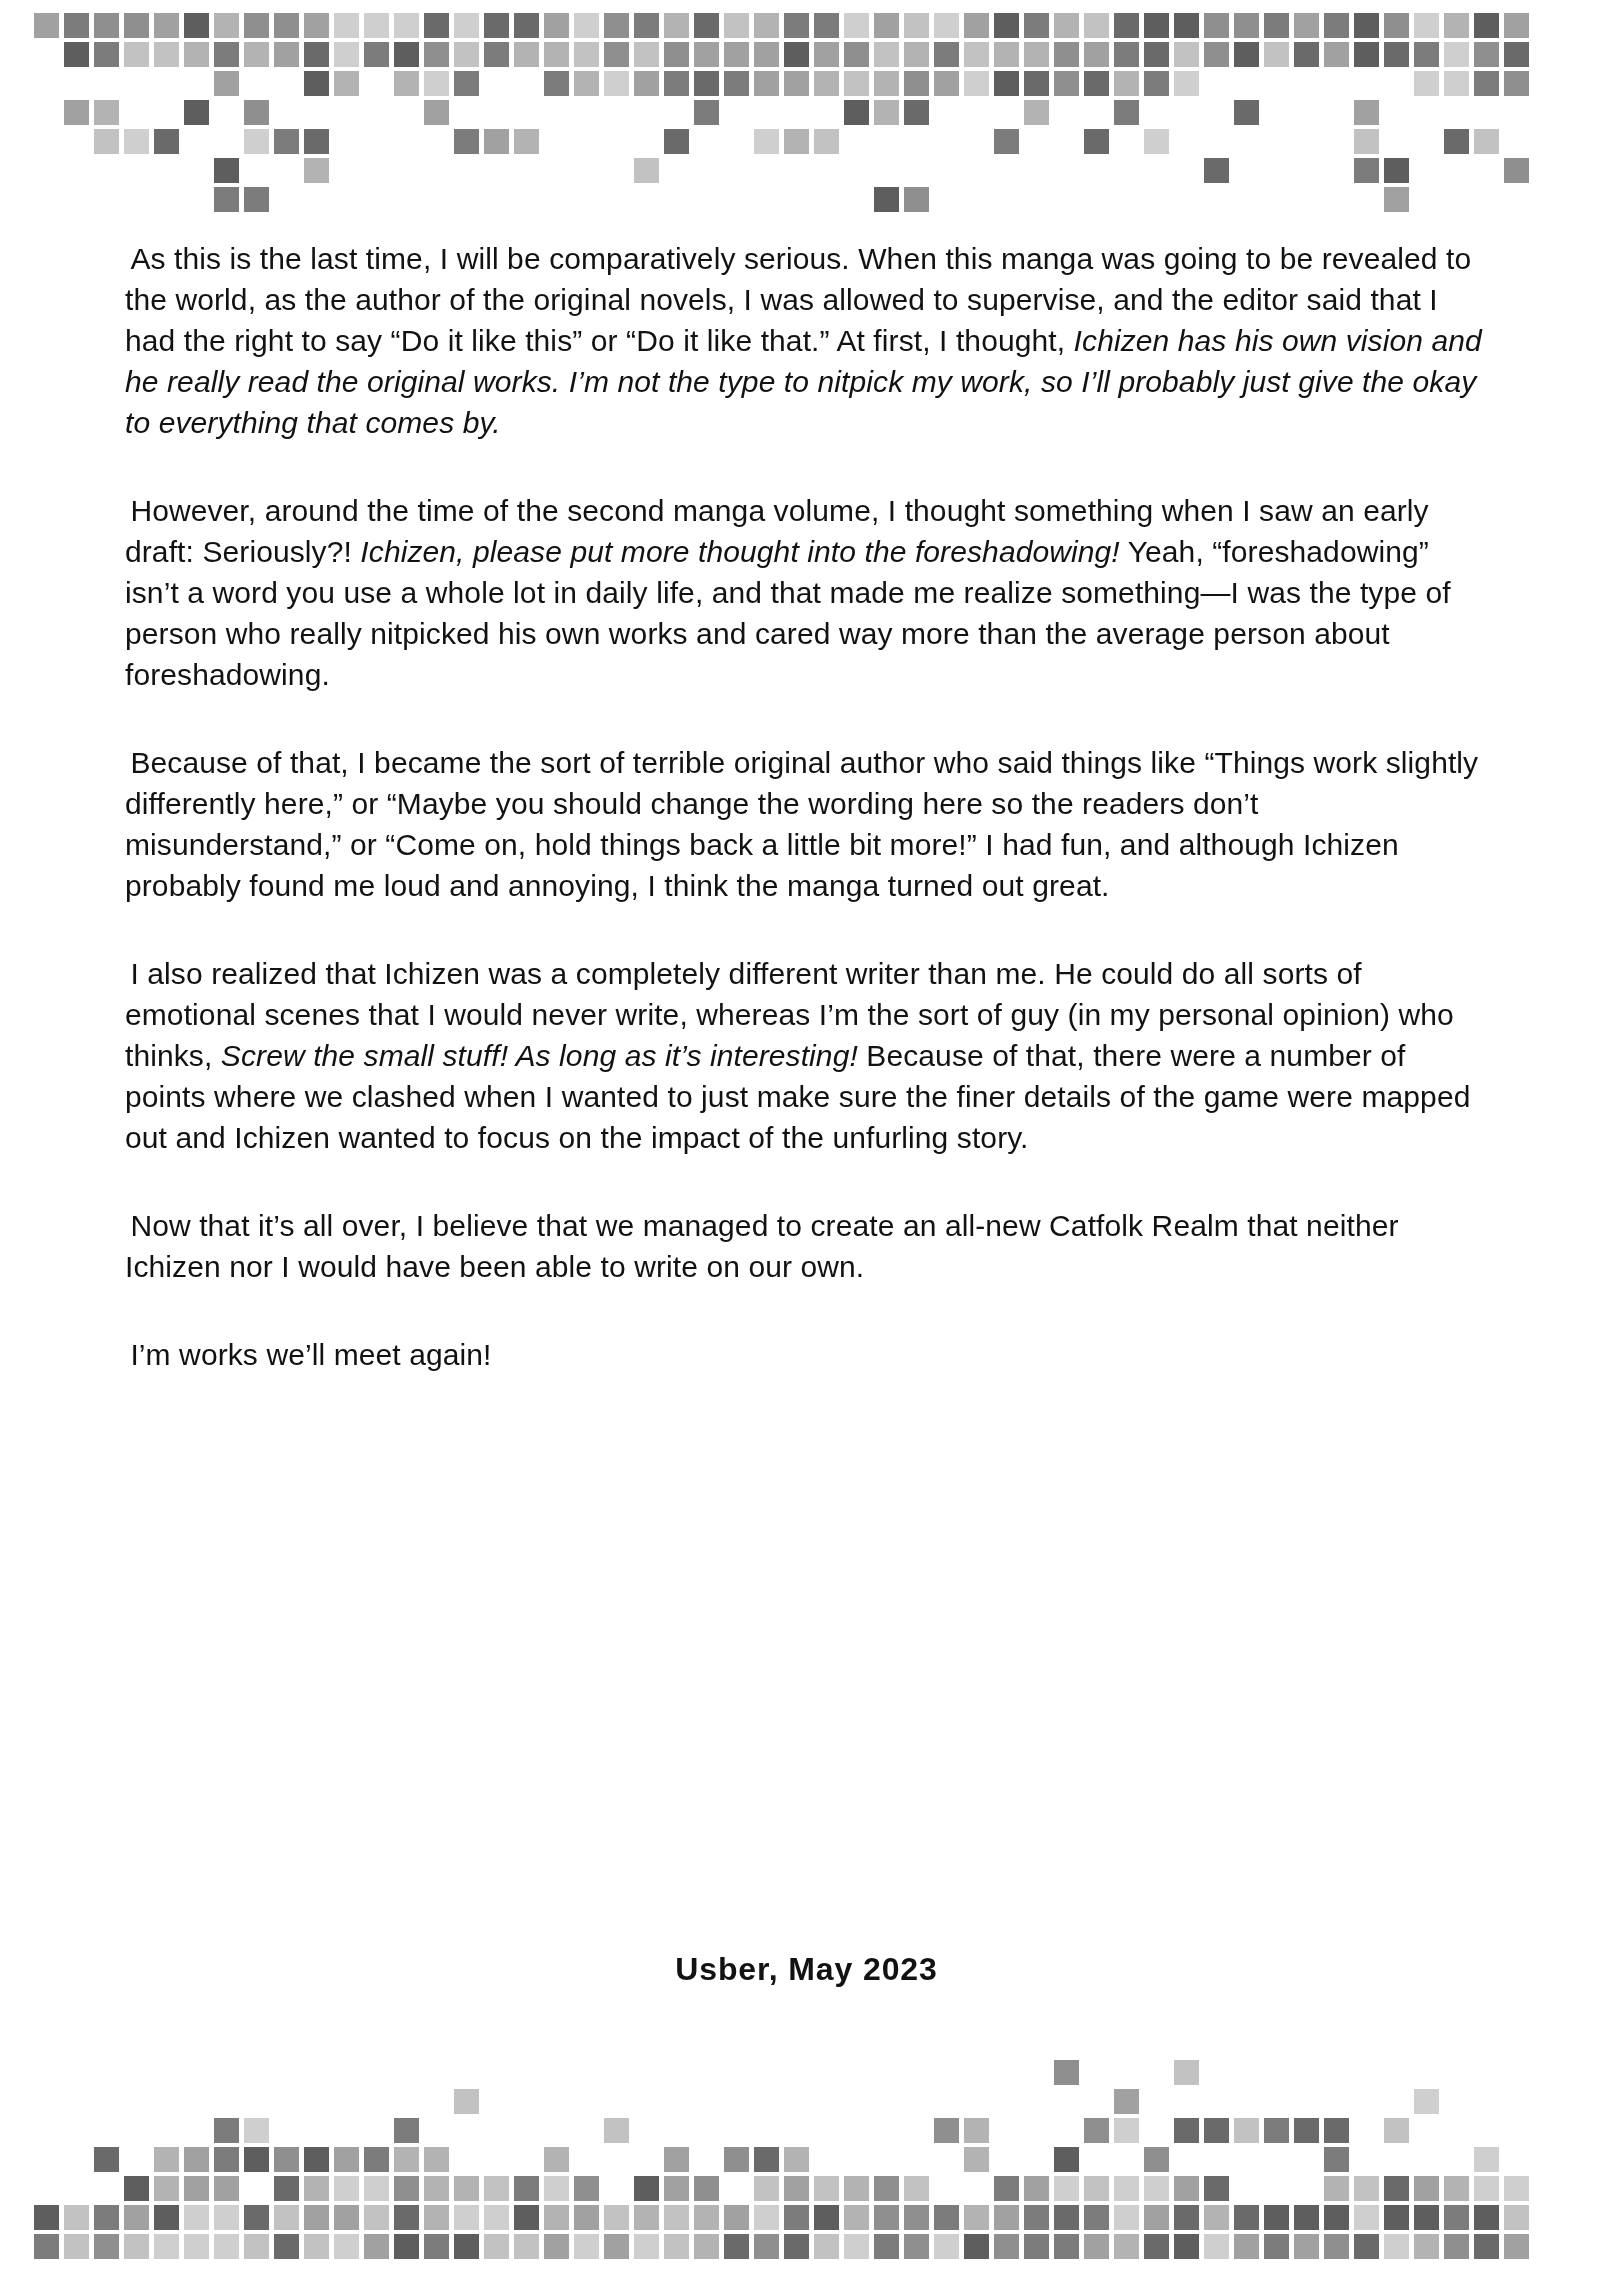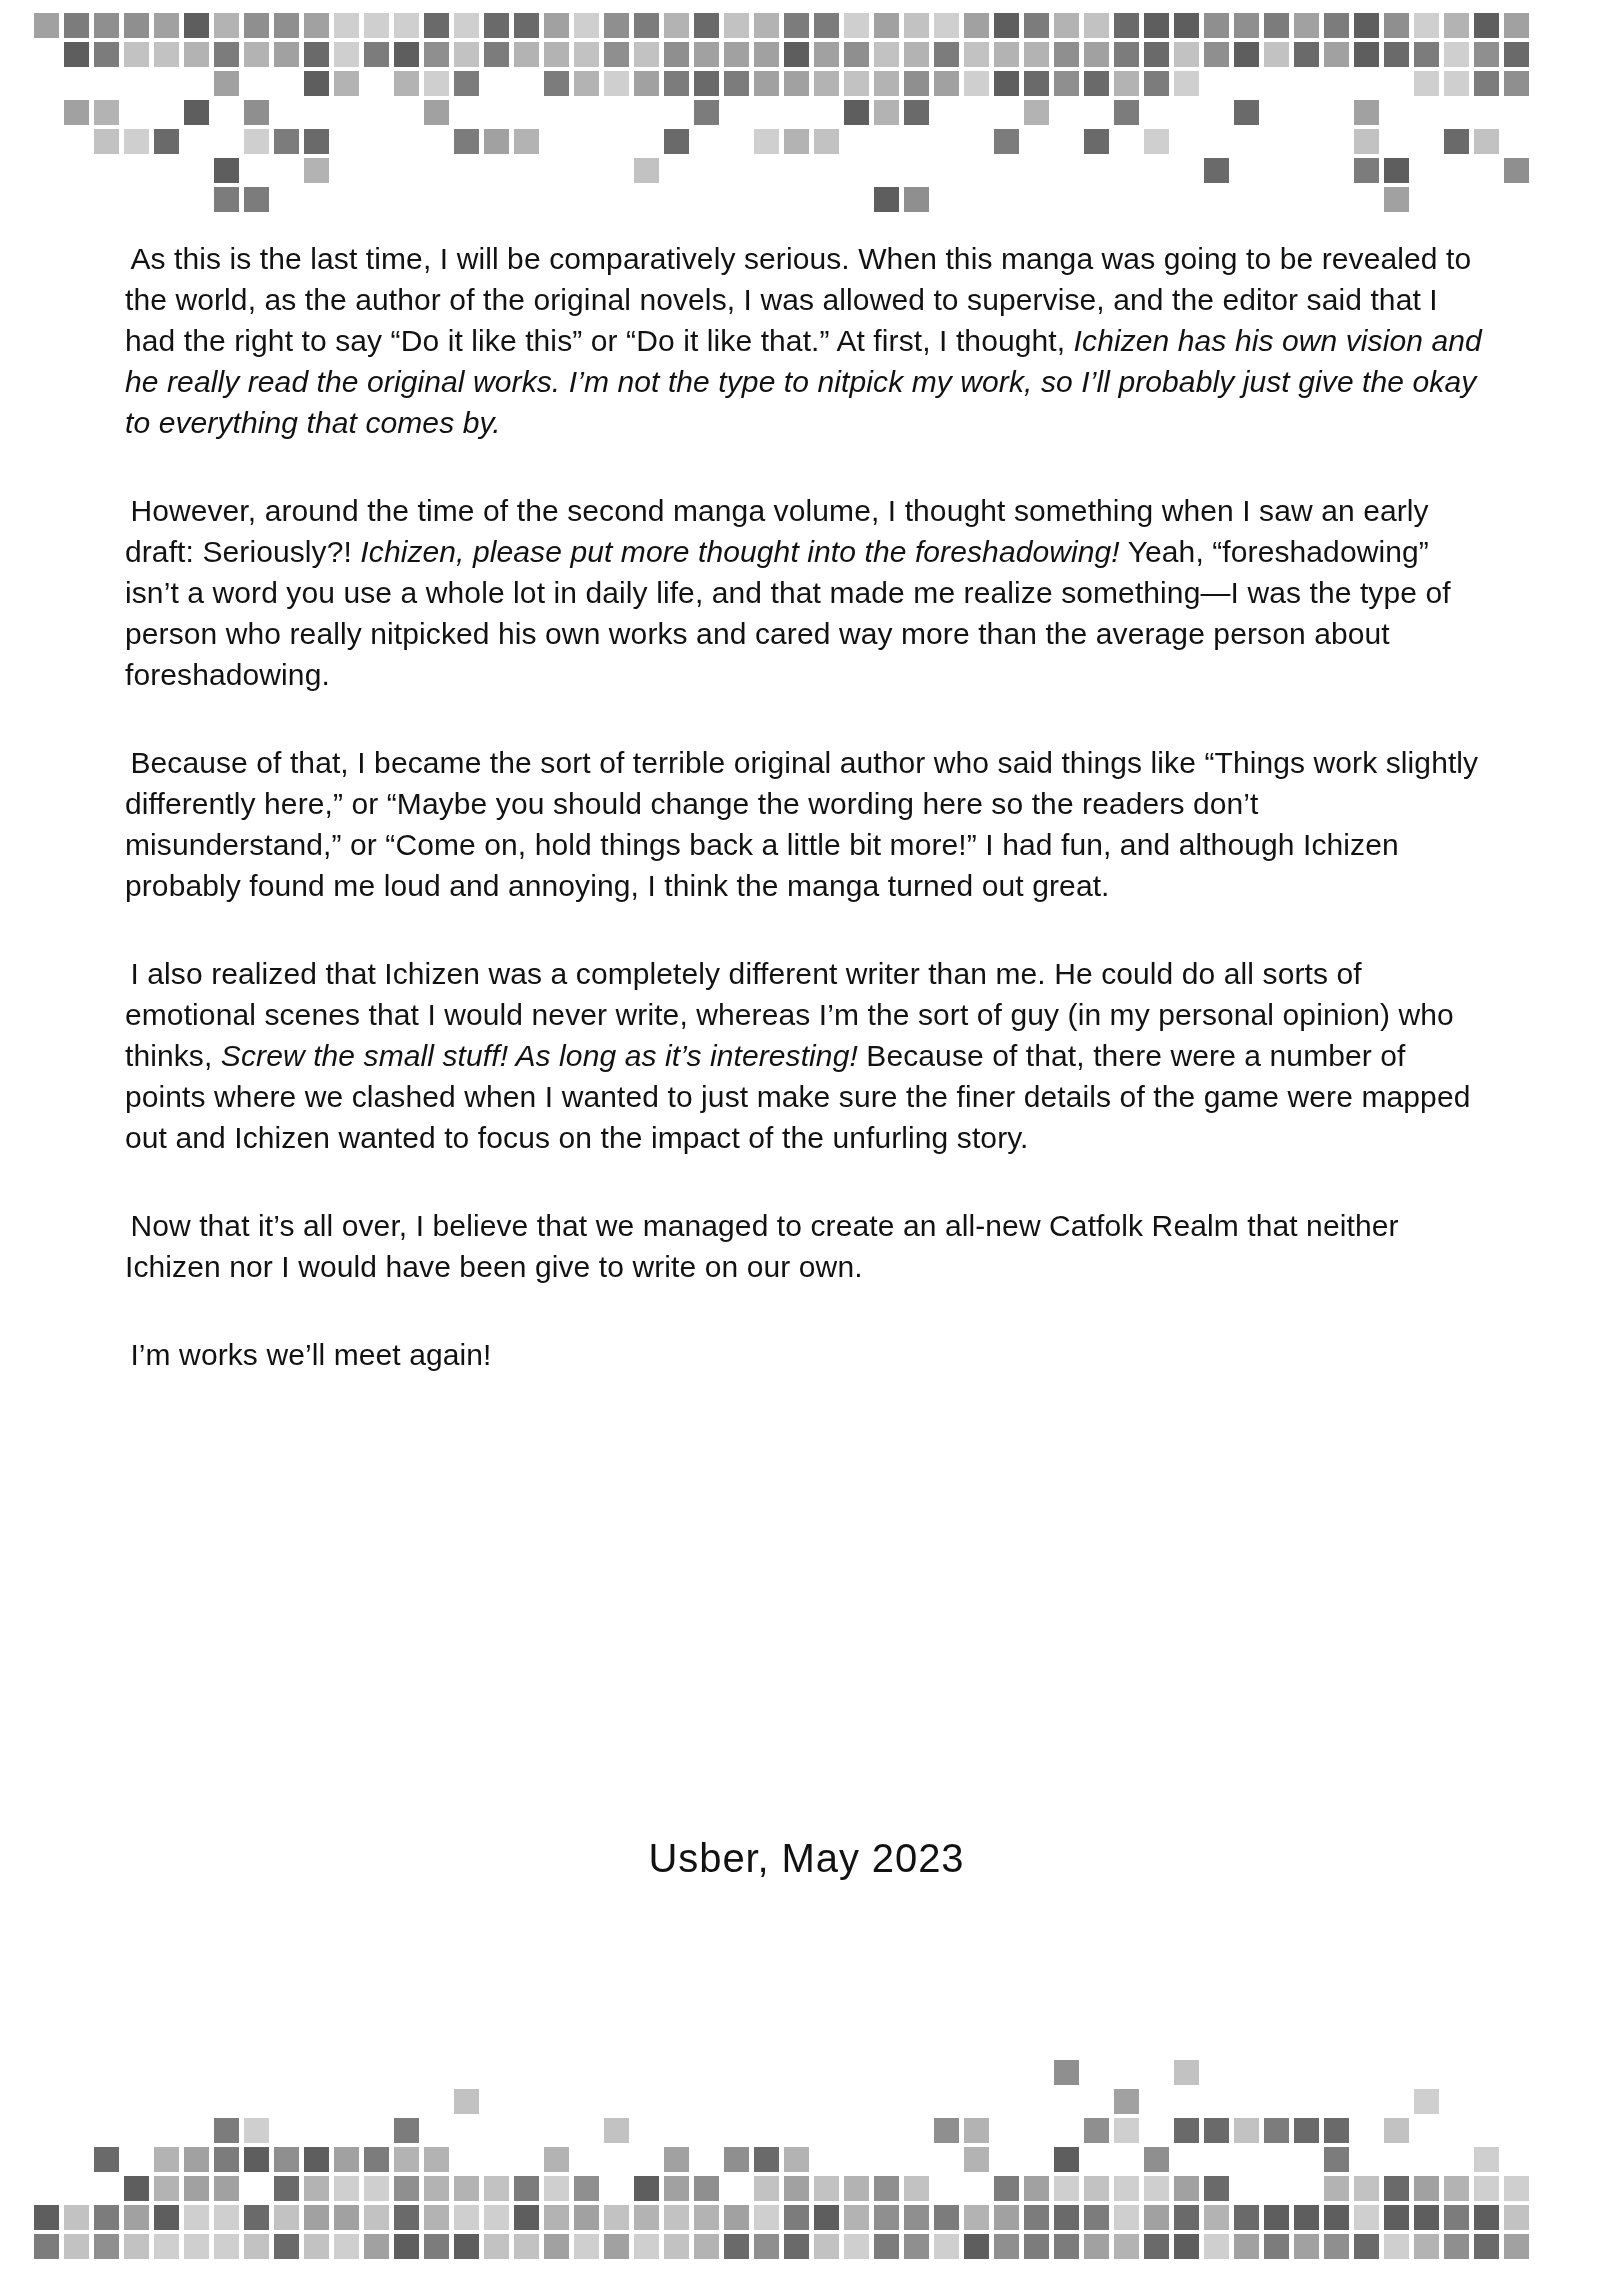--- a/index.html
+++ b/index.html
@@ -28,26 +28,26 @@
     left: 125px;
     width: 1358px;
     font-size: 30px;
     line-height: 41px;
     letter-spacing: 0.1px;
   }
   p.para { margin: 0 0 47px 0; text-indent: 5.4px; }
   .italic { font-style: italic; }
   .signature {
     position: absolute;
-    top: 1836px;
+    top: 1951px;
     left: 0;
     width: 100%;
     text-align: center;
-    font-size: 40px;
-    font-weight: 400;
+    font-size: 32px;
+    font-weight: 700;
     letter-spacing: 0.9px;
   }
 </style>
 </head>
 <body>
 
 <div class="page">
 
   <div class="mosaic top" id="mosaic-top">
       <div class="pixel-row">
@@ -764,21 +764,21 @@
         <div class="pixel-cell"></div>
         <div class="pixel-cell"></div>
       </div>
     </div>
 
   <div class="content" id="paragraphs">
       <p class="para"><span class="">As this is the last time, I will be comparatively serious. When this manga was going to be revealed to the world, as the author of the original novels, I was allowed to supervise, and the editor said that I had the right to say “Do it like this” or “Do it like that.” At first, I thought, </span><span class="italic">Ichizen has his own vision and he really read the original works. I’m not the type to nitpick my work, so I’ll probably just give the okay to everything that comes by.</span></p>
       <p class="para"><span class="">However, around the time of the second manga volume, I thought something when I saw an early draft: Seriously?! </span><span class="italic">Ichizen, please put more thought into the foreshadowing!</span><span class=""> Yeah, “foreshadowing” isn’t a word you use a whole lot in daily life, and that made me realize something—I was the type of person who really nitpicked his own works and cared way more than the average person about foreshadowing.</span></p>
       <p class="para"><span class="">Because of that, I became the sort of terrible original author who said things like “Things work slightly differently here,” or “Maybe you should change the wording here so the readers don’t misunderstand,” or “Come on, hold things back a little bit more!” I had fun, and although Ichizen probably found me loud and annoying, I think the manga turned out great.</span></p>
       <p class="para"><span class="">I also realized that Ichizen was a completely different writer than me. He could do all sorts of emotional scenes that I would never write, whereas I’m the sort of guy (in my personal opinion) who thinks, </span><span class="italic">Screw the small stuff! As long as it’s interesting!</span><span class=""> Because of that, there were a number of points where we clashed when I wanted to just make sure the finer details of the game were mapped out and Ichizen wanted to focus on the impact of the unfurling story.</span></p>
-      <p class="para"><span class="">Now that it’s all over, I believe that we managed to create an all-new Catfolk Realm that neither Ichizen nor I would have been give to write on our own.</span></p>
+      <p class="para"><span class="">Now that it’s all over, I believe that we managed to create an all-new Catfolk Realm that neither Ichizen nor I would have been able to write on our own.</span></p>
       <p class="para"><span class="">I’m works we’ll meet again!</span></p>
     </div>
 
   <div class="signature">Usber, May 2023</div>
 
   <div class="mosaic bottom" id="mosaic-bottom">
       <div class="pixel-row">
         <div class="pixel-cell"></div>
         <div class="pixel-cell"></div>
         <div class="pixel-cell"></div>

